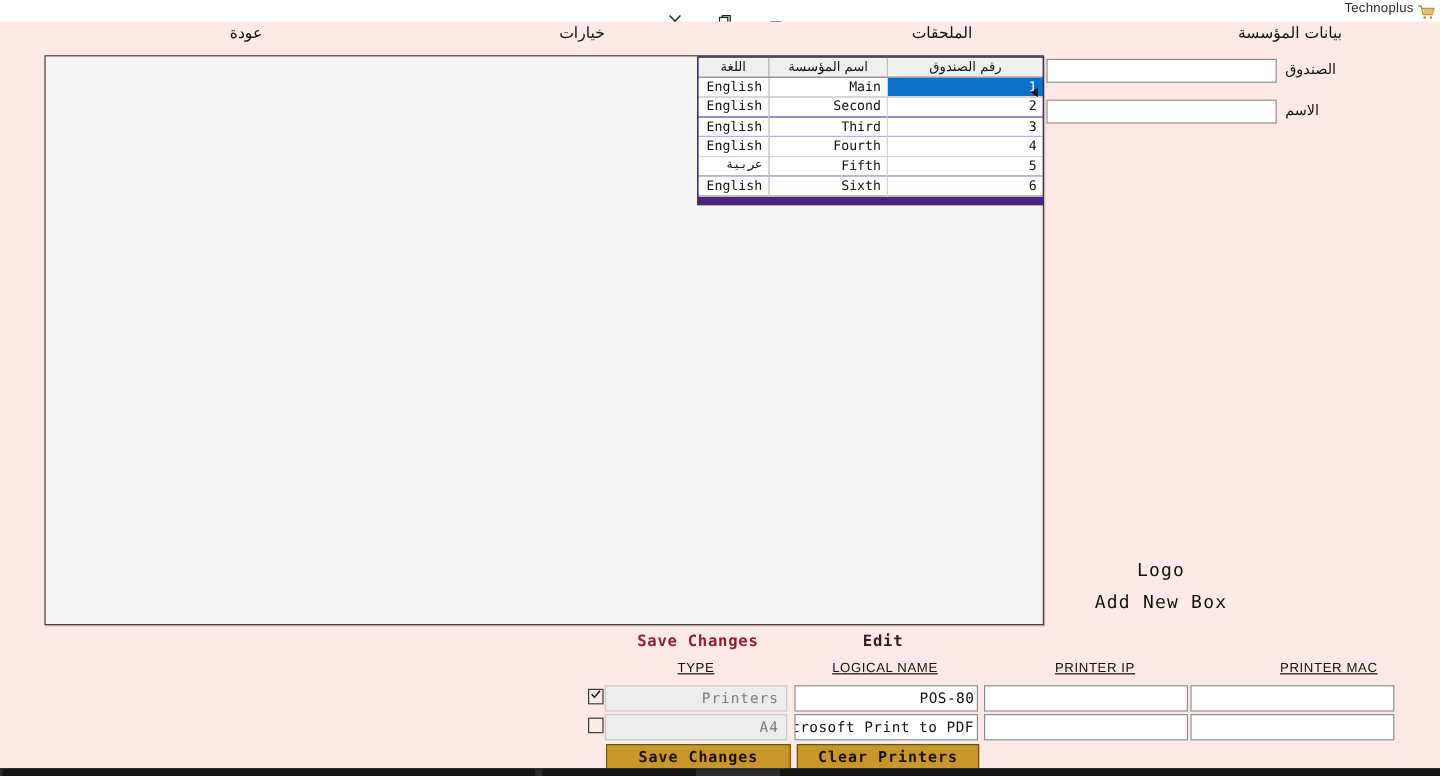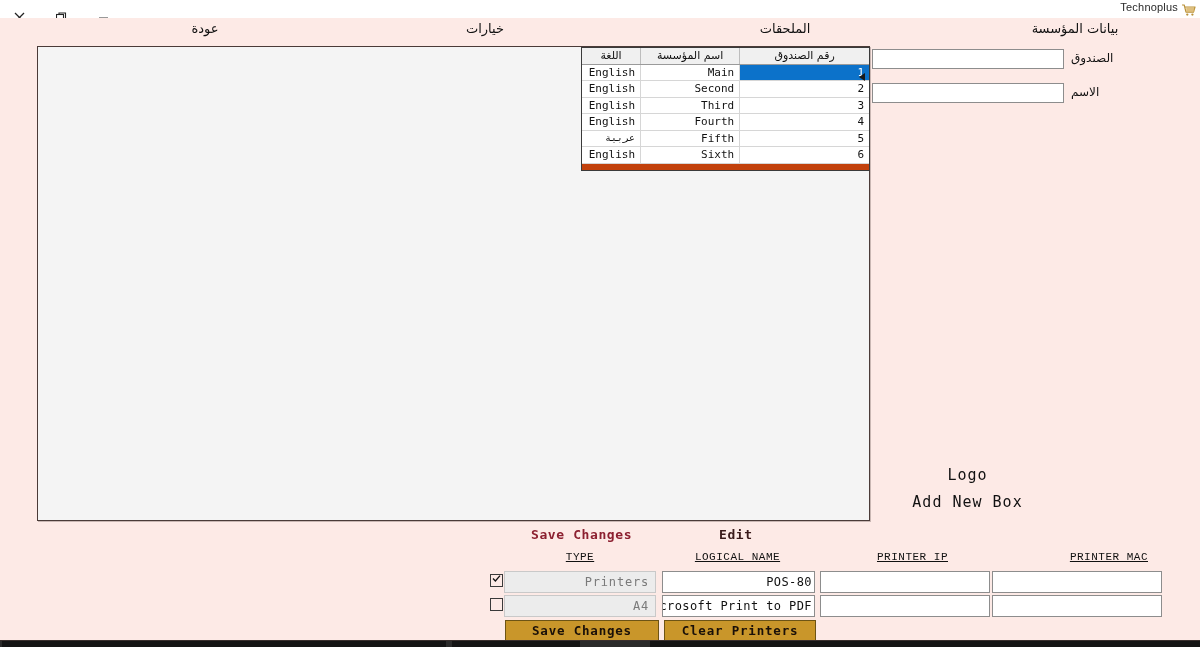--- a/index.html
+++ b/index.html
@@ -19,20 +19,21 @@
   }
 
   
   .titlebar {
     position: absolute;
     top: 0; left: 0;
     width: 1200px; height: 34px;
     background: #ffffff;
     display: flex;
     align-items: center;
+    justify-content: center;
   }
   .wincontrols {
     display: flex;
     align-items: center;
     height: 18px;
     margin-left: 8px;
     gap: 20px;
   }
   .wc {
     width: 22px; height: 16px;
@@ -88,21 +89,21 @@
     background: #f4f4f4;
     border: 1px solid #4a3b38;
     box-shadow: 1px 1px 0 #c9b7b3;
   }
 
   
   .gridwrap {
     position: absolute;
     left: 581px; top: 47px;
     width: 289px; height: 124px;
-    background: #c2410c;
+    background: #4c1d95;
     border: 1px solid #3a3a3a;
     overflow: hidden;
   }
   table.grid {
     border-collapse: collapse;
     width: 100%;
     table-layout: fixed;
     font-family: "DejaVu Sans Mono", monospace;
     font-size: 11px;
   }
@@ -199,21 +200,21 @@
     cursor: default;
     white-space: nowrap;
   }
   #save-link { left: 531px; top: 527px; color: #8c2030; }
   #edit-link { left: 719px; top: 527px; color: #3a1a1a; }
 
   
   .colhead {
     position: absolute;
     top: 551px;
-    font-family: Liberation Mono, monospace;
+    font-family: Liberation Sans, sans-serif;
     font-size: 11px;
     color: #111;
     text-decoration: underline;
     text-align: center;
     letter-spacing: 0.5px;
     white-space: nowrap;
   }
   #ch-type  { left: 520px; width: 120px; }
   #ch-logic { left: 665px; width: 145px; }
   #ch-ip    { left: 840px; width: 145px; }

